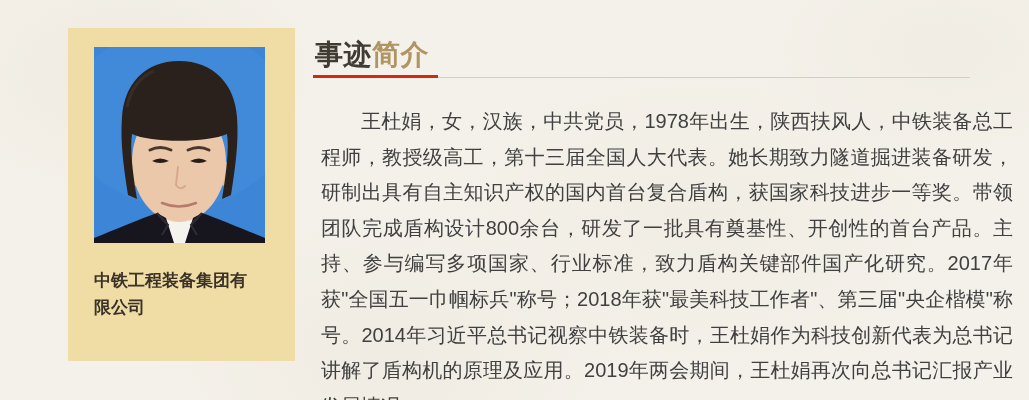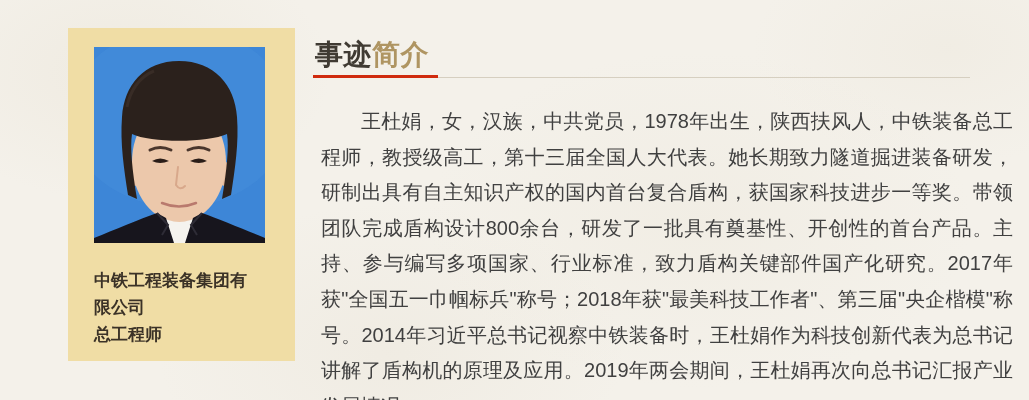--- a/index.html
+++ b/index.html
@@ -106,21 +106,20 @@
 
         <path d="M48,196 L64,168 Q85,182 107,168 L123,196 Z" fill="#f5f3ee"></path>
 
         <path d="M0,196 L0,191 C20,183 46,172 63,166 L72,171 L80,196 Z" fill="#17151d"></path>
         <path d="M171,196 L171,191 C151,183 125,172 108,166 L99,171 L91,196 Z" fill="#17151d"></path>
         <path d="M63,166 L74,178 L68,188" stroke="#2e2c36" stroke-width="2" fill="none"></path>
         <path d="M108,166 L97,178 L103,188" stroke="#2e2c36" stroke-width="2" fill="none"></path>
       </svg>
     </div>
     <div class="org-name">中铁工程装备集团有限公司</div>
-    <div class="job-title">总工程师</div>
   </aside>
 
   <section class="bio-section">
     <h2 class="section-heading"><span>事迹</span><span class="heading-accent">简介</span></h2>
     <span class="rule-thin"></span>
     <span class="rule-red"></span>
     <p class="bio-text">王杜娟，女，汉族，中共党员，1978年出生，陕西扶风人，中铁装备总工程师，教授级高工，第十三届全国人大代表。她长期致力隧道掘进装备研发，研制出具有自主知识产权的国内首台复合盾构，获国家科技进步一等奖。带领团队完成盾构设计800余台，研发了一批具有奠基性、开创性的首台产品。主持、参与编写多项国家、行业标准，致力盾构关键部件国产化研究。2017年获"全国五一巾帼标兵"称号；2018年获"最美科技工作者"、第三届"央企楷模"称号。2014年习近平总书记视察中铁装备时，王杜娟作为科技创新代表为总书记讲解了盾构机的原理及应用。2019年两会期间，王杜娟再次向总书记汇报产业发展情况。</p>
   </section>
 
 </div>

